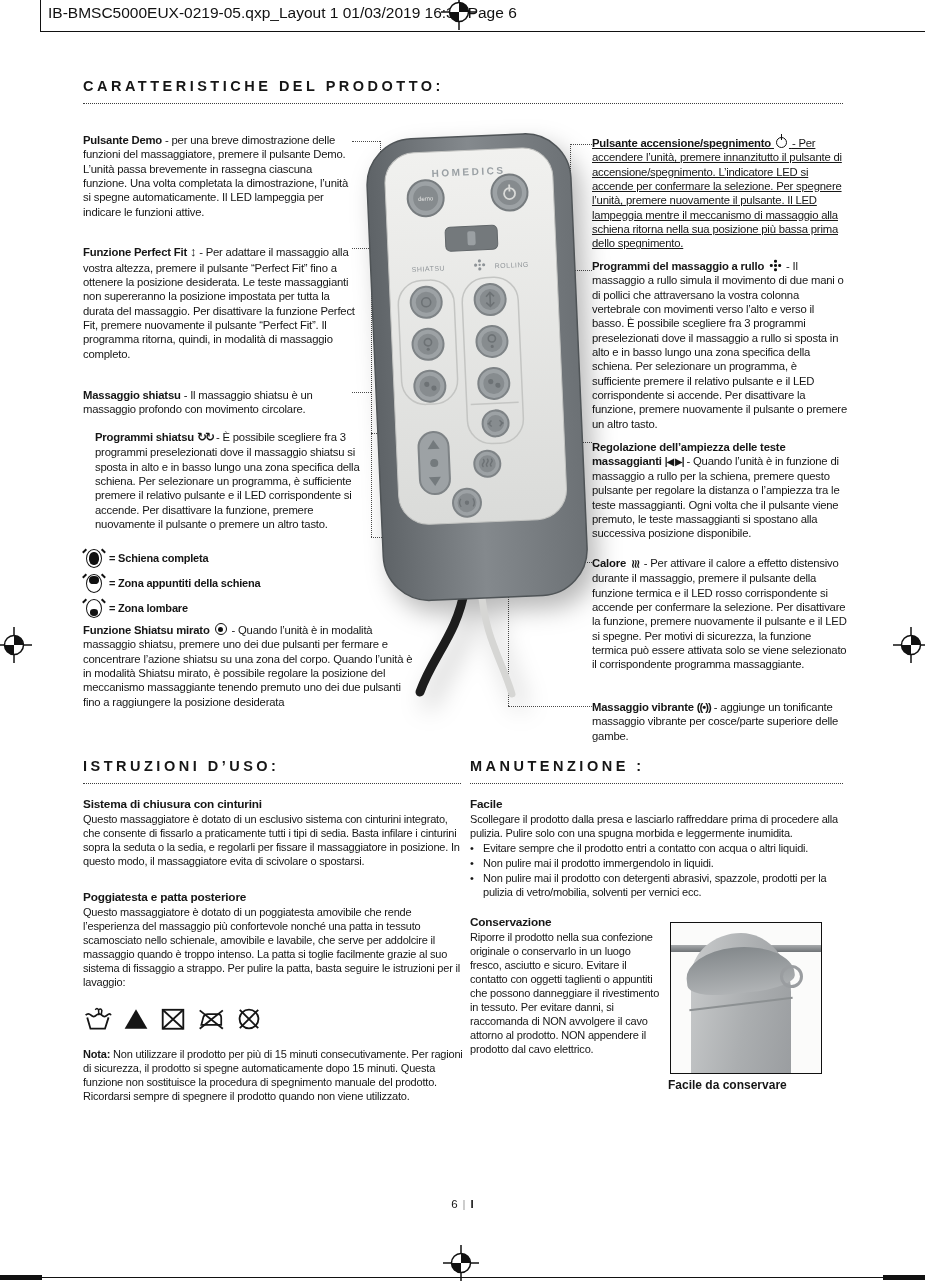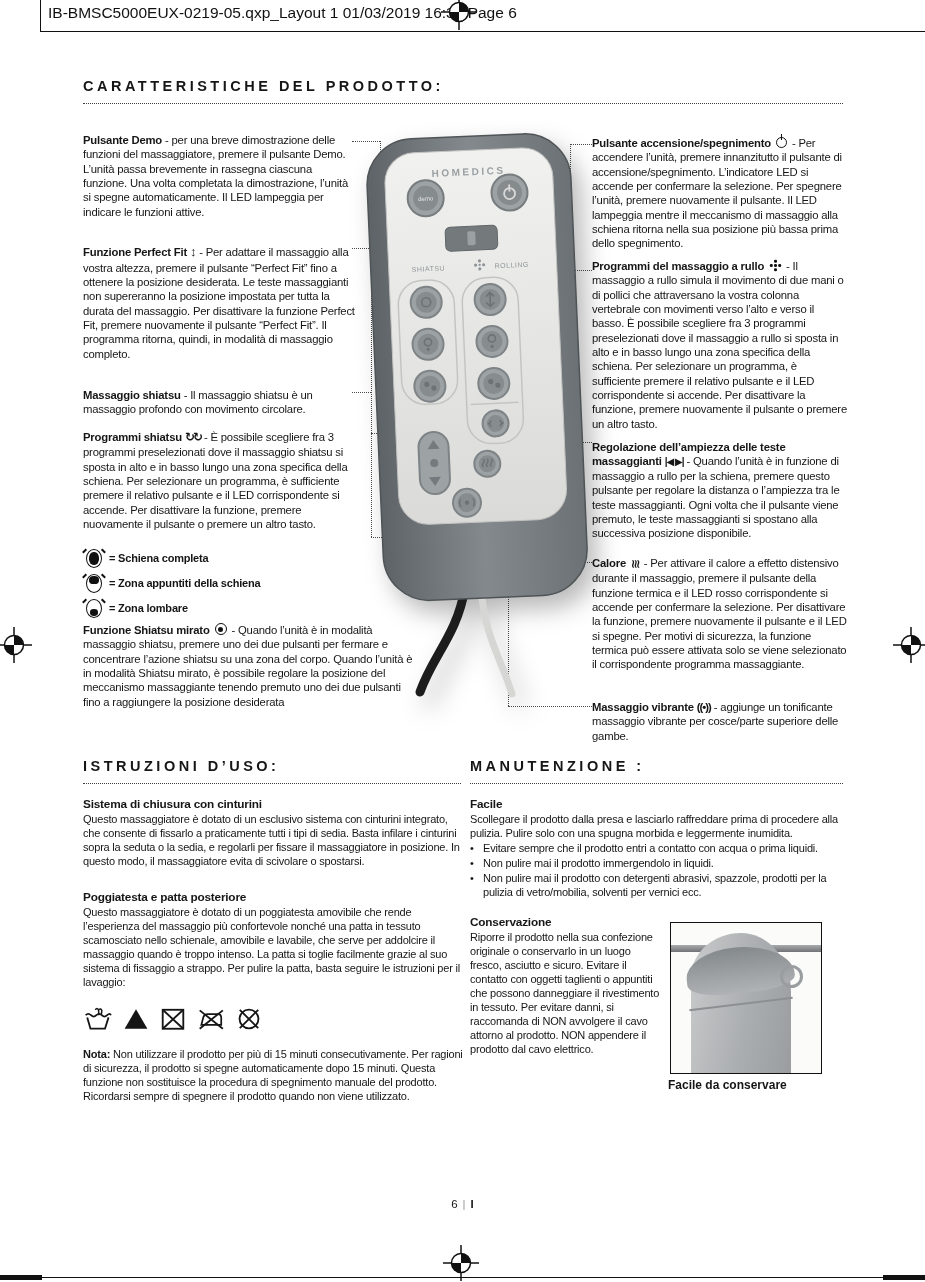--- a/index.html
+++ b/index.html
@@ -124,21 +124,21 @@
     <b>Funzione Perfect Fit</b>
     <span class="gi updown-ic">↕</span>
     <span>- Per adattare il massaggio alla vostra altezza, premere il pulsante “Perfect Fit” fino a ottenere la posizione desiderata. Le teste massaggianti non supereranno la posizione impostata per tutta la durata del massaggio. Per disattivare la funzione Perfect Fit, premere nuovamente il pulsante “Perfect Fit”. Il programma ritorna, quindi, in modalità di massaggio completo.</span>
   </div>
 
   <div class="blk" style="left:83px;top:388px;width:272px;">
     <b>Massaggio shiatsu</b>
     <span>- Il massaggio shiatsu è un massaggio profondo con movimento circolare.</span>
   </div>
 
-  <div class="blk" style="left:83px;top:430px;width:272px;">
+  <div class="blk" style="left:95px;top:430px;width:272px;">
     <b>Programmi shiatsu</b>
     <span class="gi swirl-ic">↻↻</span>
     <span>- È possibile scegliere fra 3 programmi preselezionati dove il massaggio shiatsu si sposta in alto e in basso lungo una zona specifica della schiena. Per selezionare un programma, è sufficiente premere il relativo pulsante e il LED corrispondente si accende. Per disattivare la funzione, premere nuovamente il pulsante o premere un altro tasto.</span>
   </div>
 
   <div class="blk" style="left:83px;top:549px;width:280px;">
     <div class="legend-row">
       <span class="zone full">
           <i></i>
         </span>
@@ -157,21 +157,21 @@
       <span>= Zona lombare</span>
     </div>
   </div>
 
   <div class="blk" style="left:83px;top:622px;width:335px;">
     <b>Funzione Shiatsu mirato</b>
     <span class="target-ic"></span>
     <span>- Quando l’unità è in modalità massaggio shiatsu, premere uno dei due pulsanti per fermare e concentrare l’azione shiatsu su una zona del corpo. Quando l’unità è in modalità Shiatsu mirato, è possibile regolare la posizione del meccanismo massaggiante tenendo premuto uno dei due pulsanti fino a raggiungere la posizione desiderata</span>
   </div>
 
-  <div class="blk" style="left:592px;top:136px;width:256px;">
+  <div class="blk" style="left:592px;top:136px;width:256px;text-decoration:underline;">
     <b>Pulsante accensione/spegnimento</b>
     <span class="power-ic"></span>
     <span>- Per accendere l’unità, premere innanzitutto il pulsante di accensione/spegnimento. L’indicatore LED si accende per confermare la selezione. Per spegnere l’unità, premere nuovamente il pulsante. Il LED lampeggia mentre il meccanismo di massaggio alla schiena ritorna nella sua posizione più bassa prima dello spegnimento.</span>
   </div>
 
   <div class="blk" style="left:592px;top:258px;width:256px;">
     <b>Programmi del massaggio a rullo</b>
     <span class="roll-ic"></span>
     <span>- Il massaggio a rullo simula il movimento di due mani o di pollici che attraversano la vostra colonna vertebrale con movimenti verso l’alto e verso il basso. È possibile scegliere fra 3 programmi preselezionati dove il massaggio a rullo si sposta in alto e in basso lungo una zona specifica della schiena. Per selezionare un programma, è sufficiente premere il relativo pulsante e il LED corrispondente si accende. Per disattivare la funzione, premere nuovamente il pulsante o premere un altro tasto.</span>
   </div>
@@ -358,21 +358,21 @@
     <b>Nota:</b><span> Non utilizzare il prodotto per più di 15 minuti consecutivamente. Per ragioni di sicurezza, il prodotto si spegne automaticamente dopo 15 minuti. Questa funzione non sostituisce la procedura di spegnimento manuale del prodotto. Ricordarsi sempre di spegnere il prodotto quando non viene utilizzato.</span>
   </div>
 
   <div class="sec-title" style="left:470px;top:758px;width:373px;">MANUTENZIONE :</div>
 
   <div class="bhead" style="left:470px;top:797px;">Facile</div>
   <div class="bblk" style="left:470px;top:813px;width:374px;">
     <span>Scollegare il prodotto dalla presa e lasciarlo raffreddare prima di procedere alla pulizia. Pulire solo con una spugna morbida e leggermente inumidita.</span>
     <div class="bullet">
       <span class="dot">•</span>
-      <span>Evitare sempre che il prodotto entri a contatto con acqua o prima liquidi.</span>
+      <span>Evitare sempre che il prodotto entri a contatto con acqua o altri liquidi.</span>
     </div>
     <div class="bullet">
       <span class="dot">•</span>
       <span>Non pulire mai il prodotto immergendolo in liquidi.</span>
     </div>
     <div class="bullet">
       <span class="dot">•</span>
       <span>Non pulire mai il prodotto con detergenti abrasivi, spazzole, prodotti per la pulizia di vetro/mobilia, solventi per vernici ecc.</span>
     </div>
   </div>

